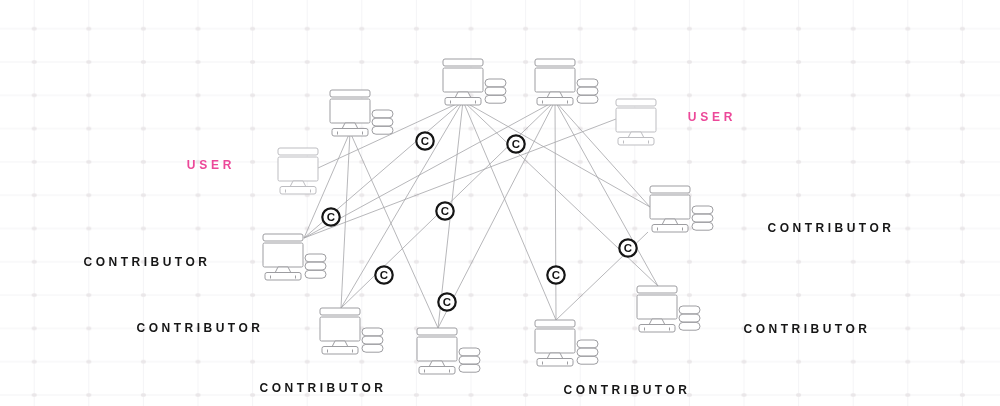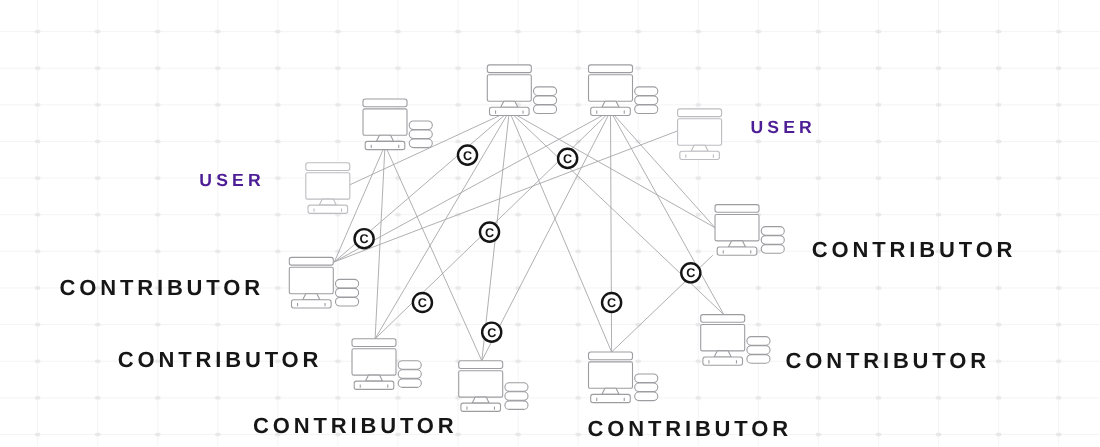--- a/index.html
+++ b/index.html
@@ -10,22 +10,22 @@
   .stage svg { position:absolute; left:0; top:0; }
   .title {
     position:absolute; top:5px; left:0; width:100%; text-align:center;
     font-size:21px; font-weight:bold; letter-spacing:7px; padding-left:7px;
     box-sizing:border-box; color:#1d1d1f; white-space:nowrap;
   }
   .node-label {
     position:absolute; transform:translate(-50%,-50%); white-space:nowrap;
     font-weight:bold; line-height:1;
   }
-  .node-label.contributor { font-size:20px; letter-spacing:3.5px; color:#161616; }
-  .node-label.user        { font-size:16px; letter-spacing:3.8px; color:#4c1d95; }
+  .node-label.contributor { font-size:12px; letter-spacing:3.5px; color:#161616; }
+  .node-label.user        { font-size:12px; letter-spacing:3.8px; color:#ec4899; }
 </style>
 </head>
 <body>
 
 <div class="stage" style="background: rgb(255, 255, 255);">
     <svg width="1000" height="406" viewBox="0 0 1000 406">
       <defs>
         <pattern id="gridpat" width="54.6" height="33.3" x="6.900000000000002" y="12.05" patternUnits="userSpaceOnUse">
           <line x1="27.3" y1="0" x2="27.3" y2="33.3" stroke="#f4f4f6" stroke-width="1"></line>
           <line x1="0" y1="16.65" x2="54.6" y2="16.65" stroke="#f4f4f6" stroke-width="1"></line>

